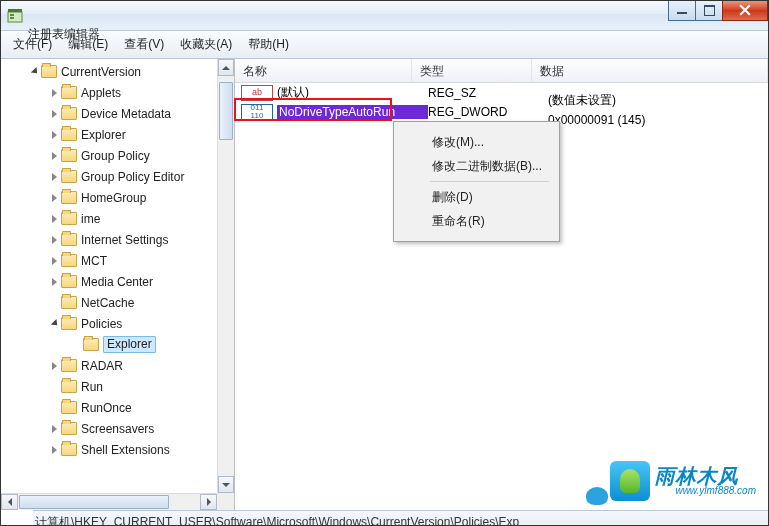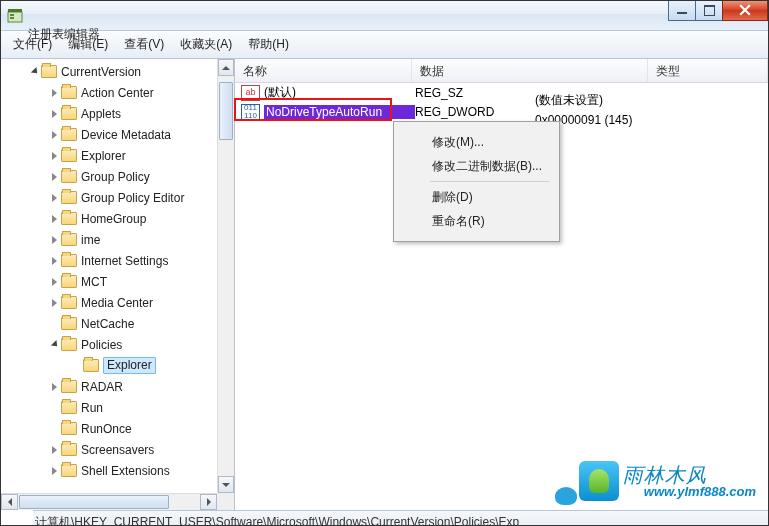--- a/index.html
+++ b/index.html
@@ -54,21 +54,21 @@
 .tree-sb-h .thumb { position:absolute; top:1px; bottom:1px; left:18px; width:150px; background:linear-gradient(to bottom,#eaf1fa,#cfdef0); border:1px solid #9bb0c9; border-radius:1px; }
 .tree-sb-corner { position:absolute; right:0; bottom:0; width:17px; height:17px; background:#efefef; }
 
 
 .listwrap { flex: 1; position: relative; background: #fff; }
 .list-header { height: 24px; display: flex; background: linear-gradient(to bottom,#fdfdfe,#eef1f6); border-bottom: 1px solid #d6dae0; }
 .list-header .col { padding: 4px 8px; color: #333; border-right: 1px solid #e1e4ea; }
 .col-name { width: 177px; } .col-type { width: 120px; } .col-data { flex:1; }
 
 .row { display:flex; height:19px; align-items:center; }
-.valicon { width:19px; height:16px; margin:0 4px 0 6px; border:1px solid #b44; background:#fff; position:relative; display:flex; align-items:center; justify-content:center; }
+.valicon { width:32px; height:16px; margin:0 4px 0 6px; border:1px solid #b44; background:#fff; position:relative; display:flex; align-items:center; justify-content:center; }
 .valicon.str { color:#c33; font-size:9px; line-height:1; }
 .valicon.bin { border-color:#2a5fa8; color:#2a5fa8; font-size:8px; line-height:1; }
 .row .cell-name { width:151px; } .row .cell-type { width:120px; } .row .cell-data { flex:1;margin-top:16px; }
 .row.sel .cell-name { background:#6d28d9; color:#fff; padding-left:2px; }
 
 
 .redbox { position:absolute; border:2px solid #e11; pointer-events:none; }
 
 
 .ctxmenu { position:absolute; left:393px; top:113px; width:167px; background:#f1f1f1; border:1px solid #a0a0a0; box-shadow:2px 2px 4px rgba(0,0,0,.25); padding:8px; }
@@ -76,22 +76,22 @@
 .ctxmenu .sep { height:1px; background:#d0d0d0; margin:3px 2px 3px 28px; }
 
 
 .statusbar { height:22px; border-top:1px solid #b8c6d6; background:linear-gradient(to bottom,#f4f7fb,#e6ecf4); padding:3px 2px; color:#333; white-space:nowrap; overflow:hidden;margin-left:32px; }
 
 
 .logo { position:absolute; right:12px; bottom:24px; display:flex; align-items:center; gap:4px; }
 .logo .badge { width:40px; height:40px; background:linear-gradient(to bottom,#49c5f6,#0b8fd0); border-radius:6px; position:relative; display:flex; align-items:center; justify-content:center; }
 .logo .badge .leaf { width:20px; height:24px; background:linear-gradient(to bottom,#a7e36b,#57b62a); border-radius:10px 10px 6px 6px; }
 .logo .txt { display:flex; flex-direction:column; line-height:1; }
-.logo .txt .cn { font-size:20px; font-weight:400; color:#0a86c6; font-style:italic; letter-spacing:1px; }
-.logo .txt .url { font-size:13px; font-weight:700; color:#0a86c6; font-style:italic;padding-left:21px; }
+.logo .txt .cn { font-size:20px; font-weight:700; color:#0a86c6; font-style:italic; letter-spacing:1px; }
+.logo .txt .url { font-size:10px; font-weight:400; color:#0a86c6; font-style:italic;padding-left:21px; }
 .logo .bird { position:absolute; left:-24px; bottom:-4px; width:22px; height:18px; background:#2aa3df; border-radius:50% 50% 40% 40%; }
 </style>
 </head>
 <body>
 
 <div class="titlebar">
   <svg class="appicon" viewBox="0 0 16 16">
       <rect x="1" y="4" width="14" height="10" fill="#d5e8c8" stroke="#5a8a3a"></rect>
       <rect x="1" y="1" width="14" height="3" fill="#4a7a2a"></rect>
       <rect x="3" y="6" width="4" height="2" fill="#5a8a3a"></rect>
@@ -122,25 +122,20 @@
   <div class="treewrap">
     <div class="tree">
       <div class="tree-node lv1">
           <span class="arrow d"></span>
           <span class="folder"></span>
           <span class="node-label">CurrentVersion</span>
         </div>
       <div class="tree-node lv2">
           <span class="arrow r"></span>
           <span class="folder"></span>
-          <span class="node-label">Action Center</span>
-        </div>
-      <div class="tree-node lv2">
-          <span class="arrow r"></span>
-          <span class="folder"></span>
           <span class="node-label">Applets</span>
         </div>
       <div class="tree-node lv2">
           <span class="arrow r"></span>
           <span class="folder"></span>
           <span class="node-label">Device Metadata</span>
         </div>
       <div class="tree-node lv2">
           <span class="arrow r"></span>
           <span class="folder"></span>
@@ -231,22 +226,22 @@
         <div class="sbbtn lf"></div>
         <div class="thumb"></div>
         <div class="sbbtn rt"></div>
       </div>
     <div class="tree-sb-corner"></div>
   </div>
 
   <div class="listwrap">
     <div class="list-header">
       <div class="col col-name">名称</div>
+      <div class="col col-type">类型</div>
       <div class="col col-data">数据</div>
-      <div class="col col-type">类型</div>
     </div>
 
     <div class="row">
       <span class="valicon str">ab</span>
       <span class="cell-name">(默认)</span>
       <span class="cell-type">REG_SZ</span>
       <span class="cell-data">(数值未设置)</span>
     </div>
     <div class="row sel">
       <span class="valicon bin">011<br>110</span>

